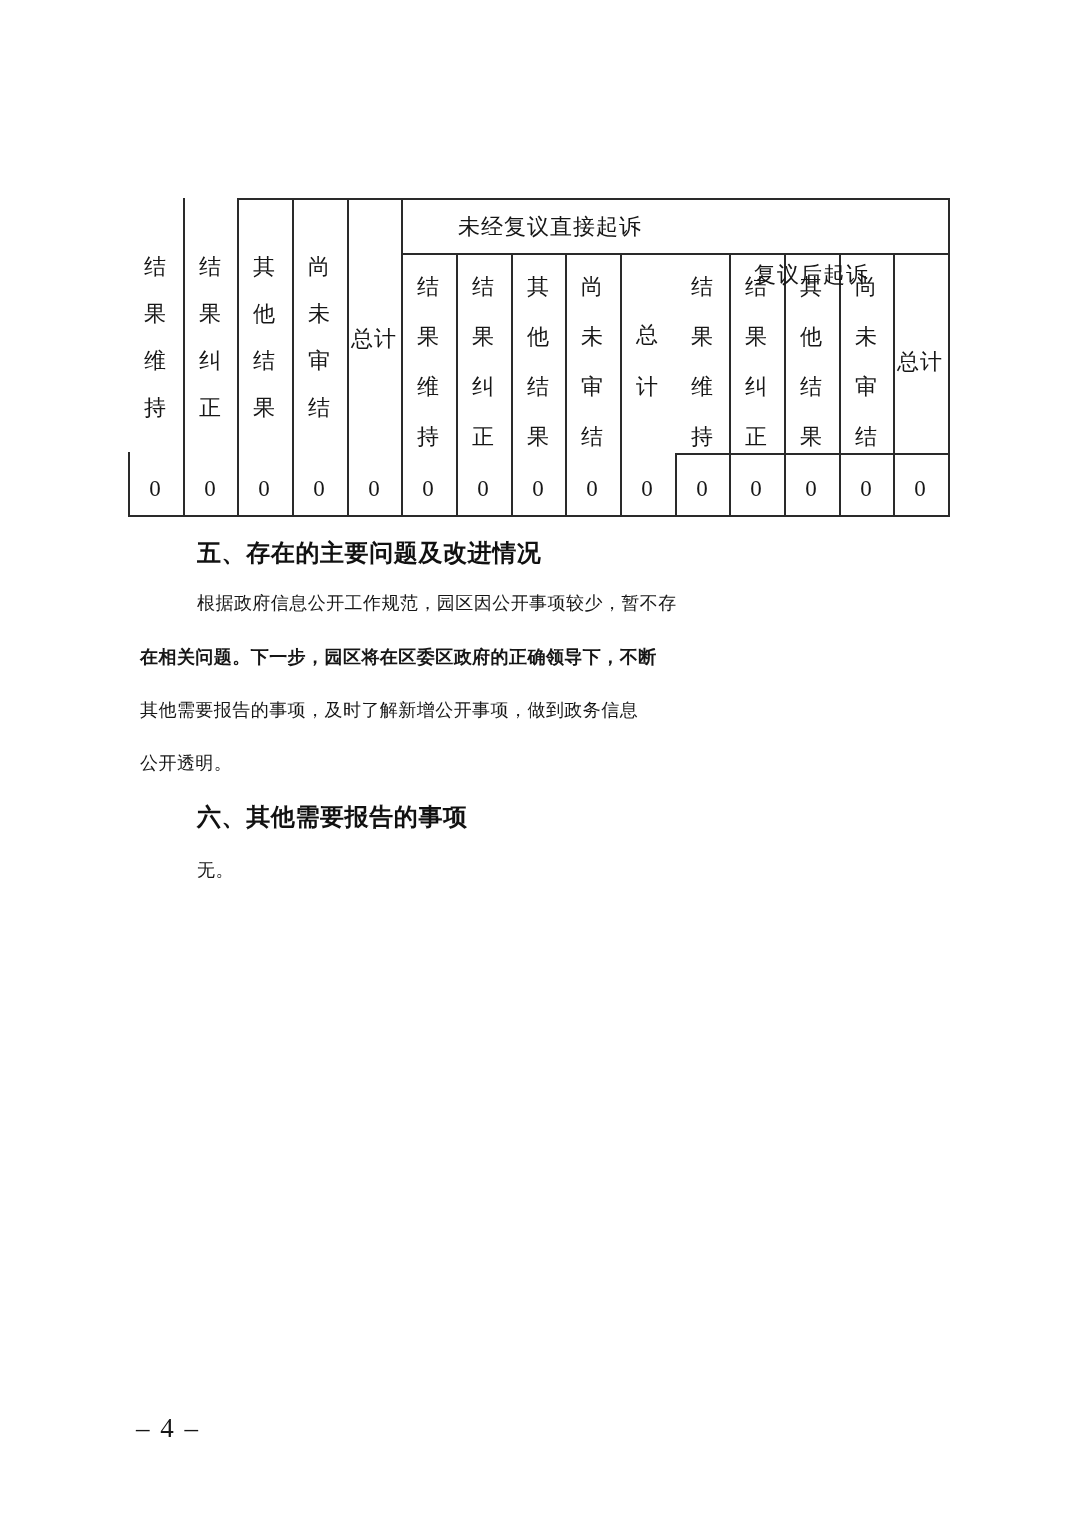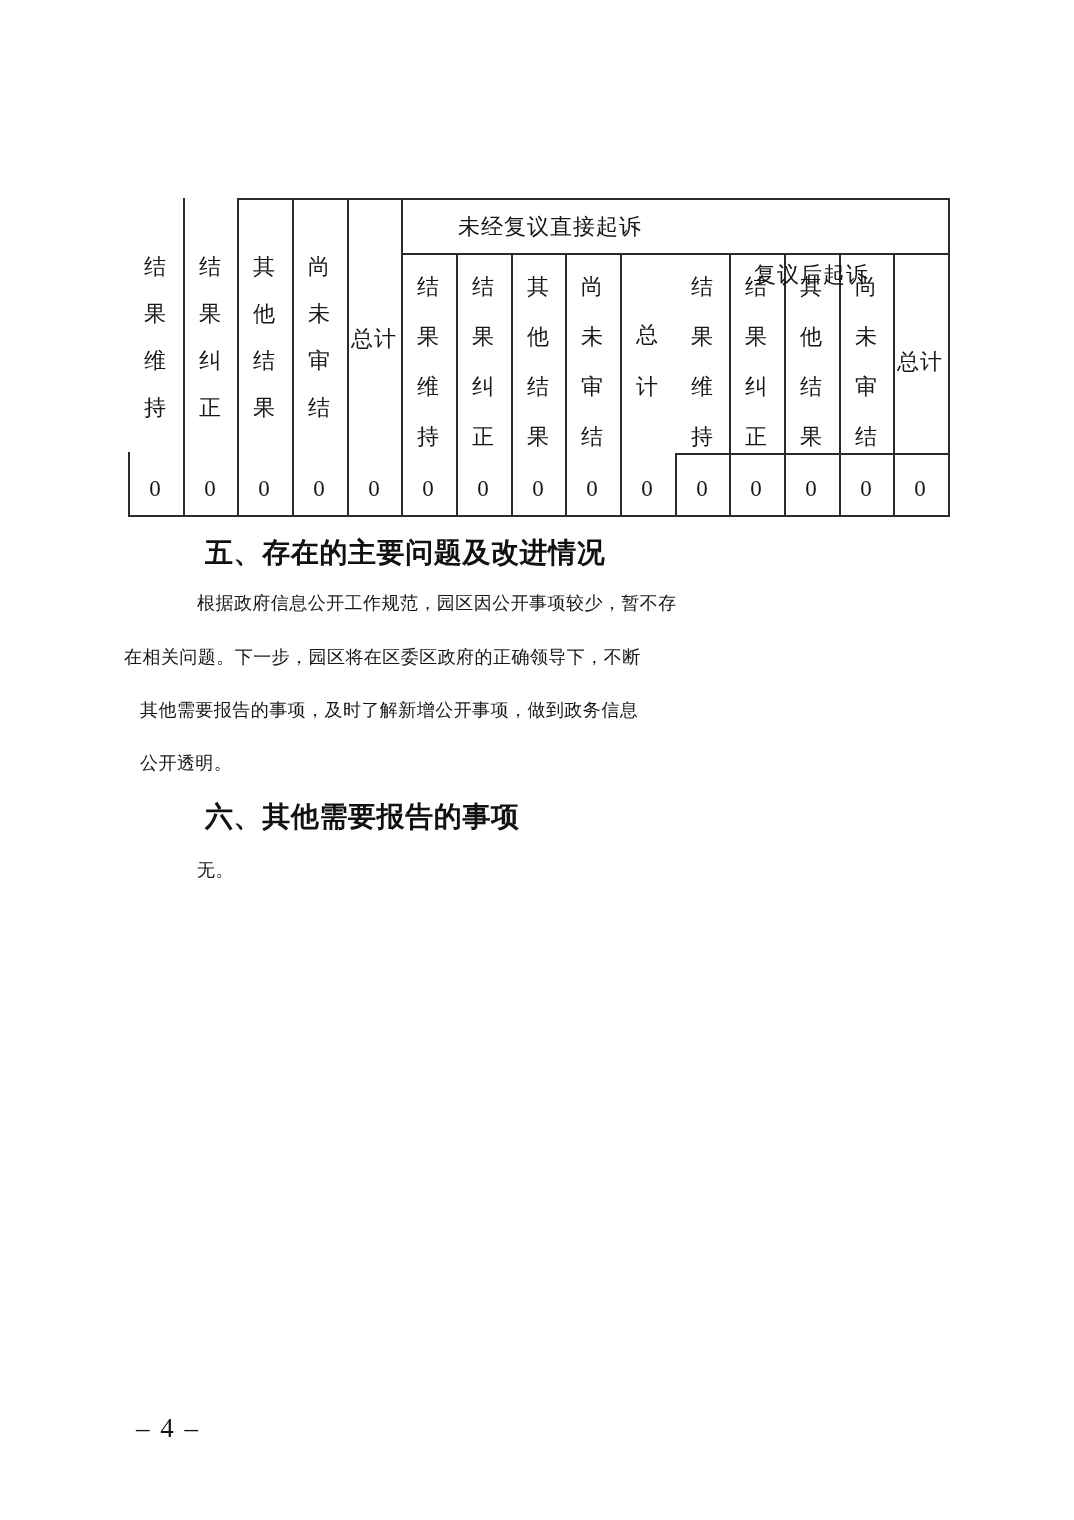--- a/index.html
+++ b/index.html
@@ -25,23 +25,23 @@
   .vh-c { top: 309px; line-height: 52px; }
   .hh {
     position: absolute; width: 60px; font-size: 22px;
     text-align: center; letter-spacing: 1px;
   }
   .val {
     position: absolute; top: 476px; width: 56px;
     font-size: 23px; line-height: 26px; text-align: center;
   }
   .heading {
-    position: absolute; left: 205px;
+    position: absolute; left: 197px;
     font-family: "Liberation Sans", sans-serif;
-    font-weight: bold; font-size: 28px; line-height: 30px;
+    font-weight: bold; font-size: 24px; line-height: 30px;
     letter-spacing: 0.6px; white-space: nowrap; color: #111;
   }
   .bodyline {
     position: absolute; font-size: 18px; line-height: 30px;
     letter-spacing: 0.45px; white-space: nowrap;
   }
   .pagenum {
     position: absolute; left: 136px; top: 1413px;
     font-size: 27px; letter-spacing: 2px;
   }
@@ -108,21 +108,21 @@
     <div class="val" style="left:619px;">0</div>
     <div class="val" style="left:674px;">0</div>
     <div class="val" style="left:728px;">0</div>
     <div class="val" style="left:783px;">0</div>
     <div class="val" style="left:838px;">0</div>
     <div class="val" style="left:892px;">0</div>
   </div>
 
   <div class="heading" style="top:538px;">五、存在的主要问题及改进情况</div>
   <div class="bodyline" style="left:197px; top:588px;">根据政府信息公开工作规范，园区因公开事项较少，暂不存</div>
-  <div class="bodyline" style="left:124px; top:642px;">在相关问题。下一步，园区将在区委区政府的正确领导下，不断</div>
+  <div class="bodyline" style="left:140px; top:642px;font-weight:bold;">在相关问题。下一步，园区将在区委区政府的正确领导下，不断</div>
   <div class="bodyline" style="left:140px; top:695px;">其他需要报告的事项，及时了解新增公开事项，做到政务信息</div>
   <div class="bodyline" style="left:140px; top:748px;">公开透明。</div>
 
   <div class="heading" style="top:802px;">六、其他需要报告的事项</div>
   <div class="bodyline" style="left:197px; top:855px;">无。</div>
 
   <div class="pagenum">– 4 –</div>
 
 </div>
 

